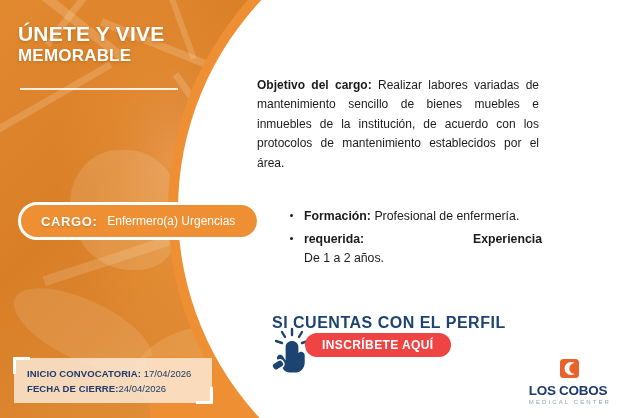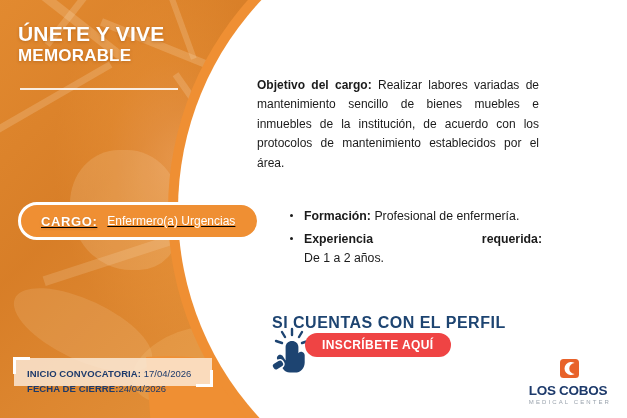--- a/index.html
+++ b/index.html
@@ -100,21 +100,20 @@
     position:absolute;
     left:18px; top:202px;
     height:38px;
     padding:0 22px 0 20px;
     display:flex; align-items:center; gap:10px;
     background:#ef8f33;
     border:3px solid #ffffff;
     border-radius:22px;
     box-sizing:border-box;
     min-width:230px;
-    text-decoration:underline;
   }
   .cargo-label{
     color:#ffffff; font-weight:bold; font-size:13px; letter-spacing:.6px;
     text-shadow:0 1px 2px rgba(140,70,0,.35);
   }
   .cargo-value{color:#ffffff; font-size:12px;}
 
   
   .objective{
     position:absolute;
@@ -180,21 +179,21 @@
   .hand-icon{
     position:absolute;
     left:266px; top:327px;
     width:52px; height:52px;
   }
 
   
   .dates-box{
     position:absolute;
     left:14px; top:358px;
-    width:198px; height:28px;
+    width:198px; height:45px;
     background:rgba(253,238,222,.80);
   }
   .dates-box .corner{position:absolute;width:14px;height:14px;}
   .dates-box .c-tl{left:-1px;top:-1px;border-left:3px solid #fff;border-top:3px solid #fff;}
   .dates-box .c-br{right:-1px;bottom:-1px;border-right:3px solid #fff;border-bottom:3px solid #fff;}
   .dates-text{
     position:absolute;
     left:13px; top:9px;
     color:#1d3a6b;
     font-size:9.5px;
@@ -257,22 +256,22 @@
   <div class="objective">
     <b>Objetivo del cargo:</b><span> Realizar labores variadas de mantenimiento sencillo de bienes muebles e inmuebles de la institución, de acuerdo con los protocolos de mantenimiento establecidos por el área.</span>
   </div>
 
   <ul class="bullets">
     <li>
       <b>Formación:</b><span> Profesional de enfermería.</span>
     </li>
     <li>
       <span class="b-exp-line">
+        <b>requerida:</b>
         <b>Experiencia</b>
-        <b>requerida:</b>
       </span>
       <span>De 1 a 2 años.</span>
     </li>
   </ul>
 
   <div class="cta-caption">SI CUENTAS CON EL PERFIL</div>
 
   <svg class="hand-icon" viewBox="0 0 52 52">
     <g stroke="#1d4471" stroke-width="2.4" stroke-linecap="round">
       <line x1="26" y1="2" x2="26" y2="8"></line>

